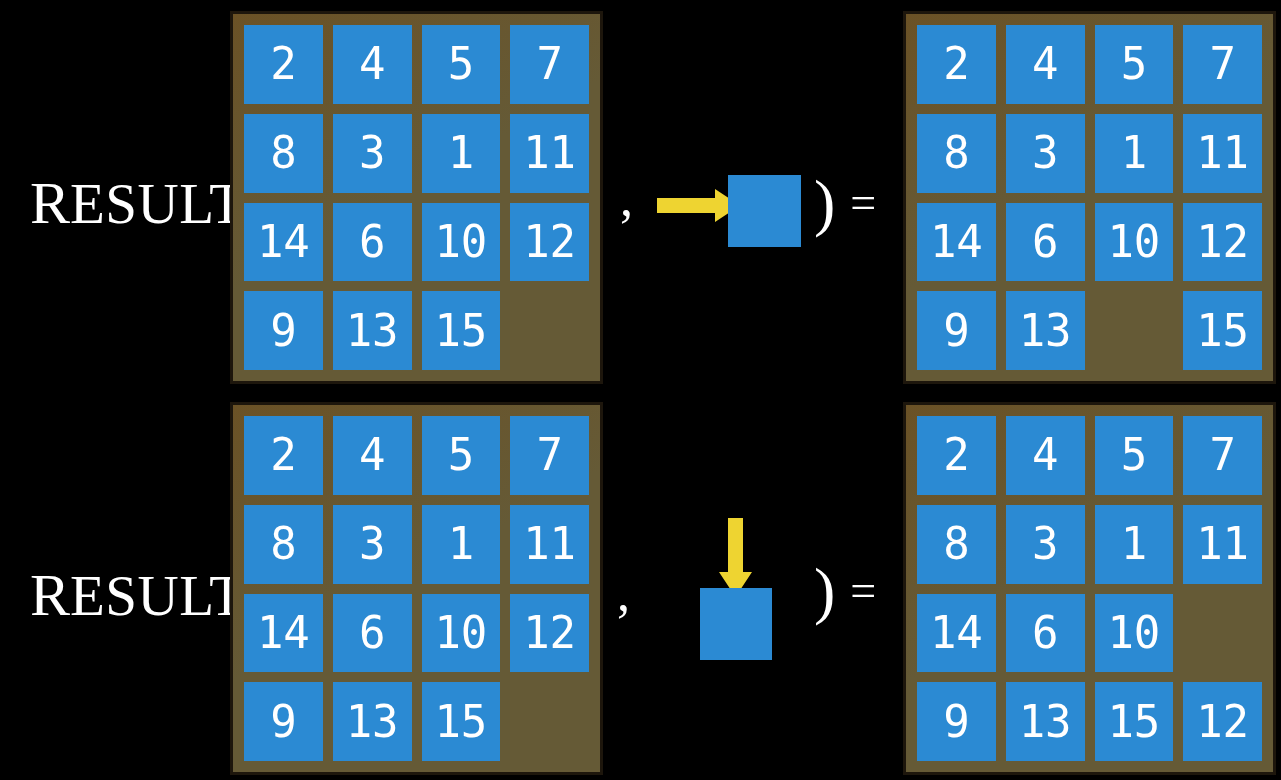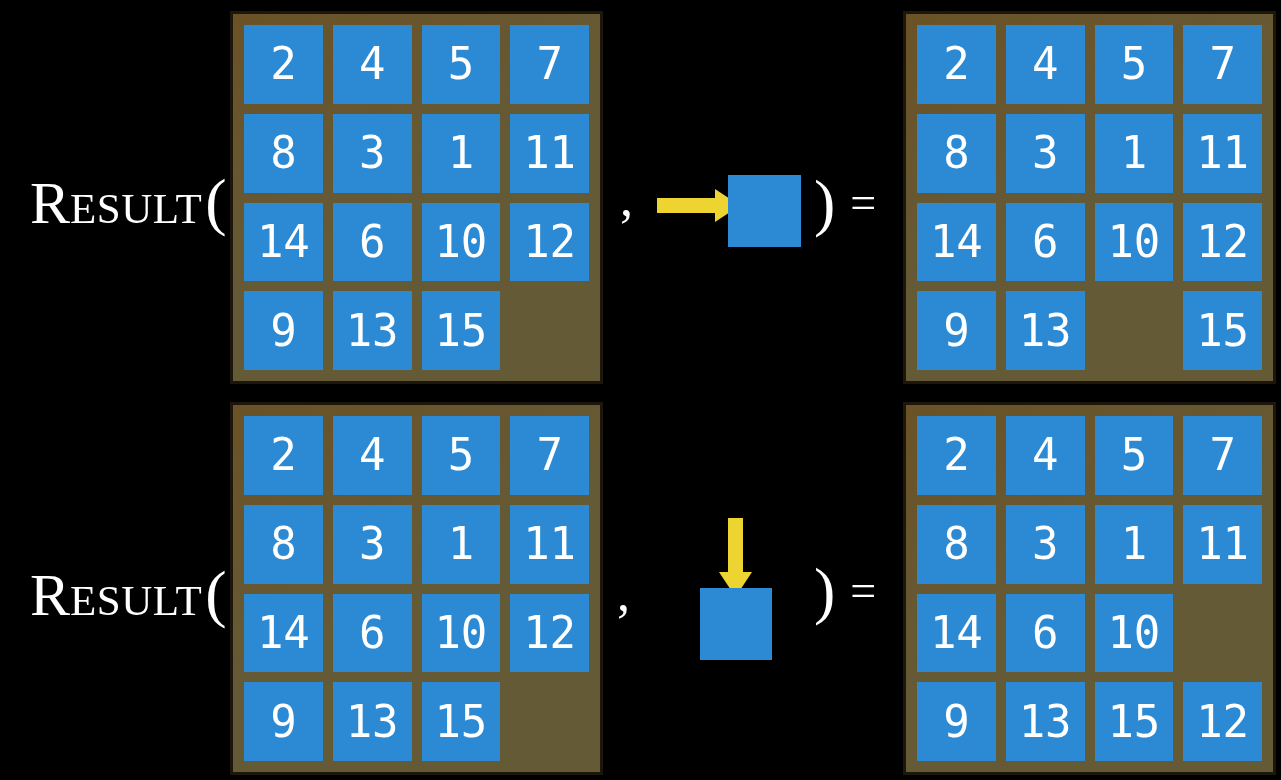--- a/index.html
+++ b/index.html
@@ -16,21 +16,21 @@
   #canvas {
     position:relative; width:1281px; height:780px; background:var(--bg);
     overflow:hidden; font-family:"Liberation Serif", serif;
   }
 
   
   .fn-label { position:absolute; left:30px; display:flex; align-items:baseline; color:var(--white); }
   .r1-label { top:170px; }
   .r2-label { top:562px; }
   .fn-cap   { font-size:60px; line-height:1; }
-  .fn-rest  { font-size:43px; line-height:1; letter-spacing:.5px; }
+  .fn-rest  { font-size:57px; line-height:1; letter-spacing:.5px; }
   .fn-paren { font-size:64px; line-height:1; margin-left:3px; font-weight:400; }
 
   
   .board {
     position:absolute; width:373px; height:373px;
     border:3px solid var(--board-border);
     background:linear-gradient(150deg, var(--brown-corner) 0%, var(--brown) 48%, var(--brown) 100%);
     padding:11px;
     display:grid;
     grid-template-columns:repeat(4,1fr);

